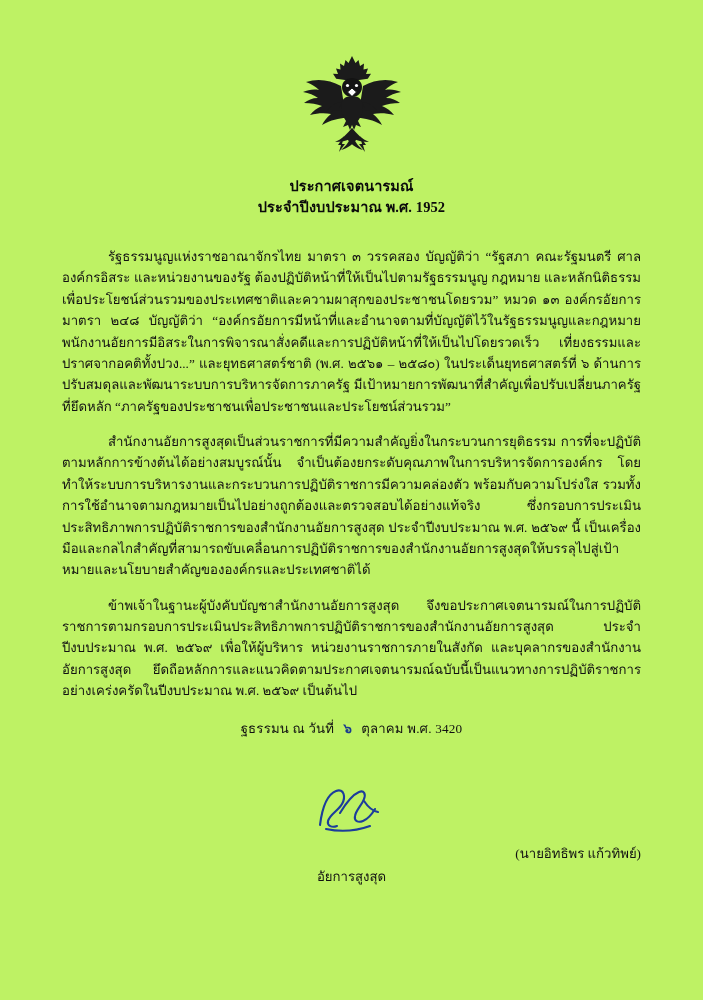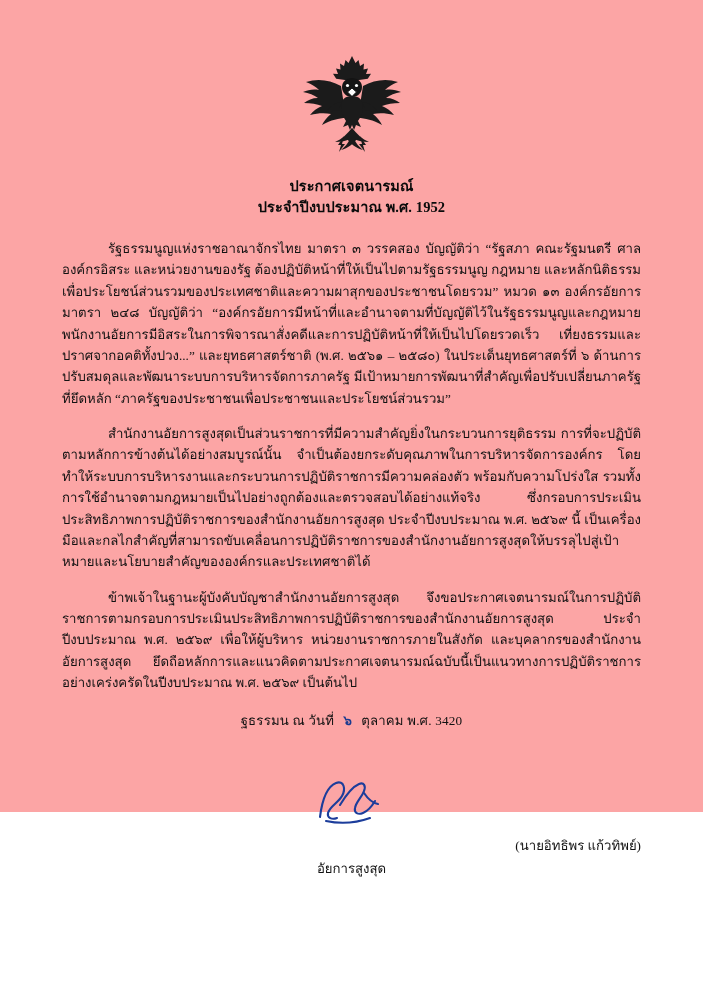--- a/index.html
+++ b/index.html
@@ -8,23 +8,23 @@
     width: 703px;
     height: 1000px;
     background: #ffffff;
     font-family: "Liberation Serif", "DejaVu Serif", serif;
     color: #111111;
     overflow: hidden;
   }
   .page {
     position: relative;
     width: 703px;
-    height: 812px;
+    height: 1000px;
     padding: 52px 62px 0 62px;
-    background: #fca5a5;
+    background: #bef264;
   }
   
   .emblem-wrap {
     display: flex;
     justify-content: center;
     align-items: flex-start;
     height: 118px;
   }
   .emblem {
     width: 120px;
@@ -39,21 +39,21 @@
   }
   .title-line {
     font-size: 14.5px;
     font-weight: 700;
     letter-spacing: 0.1px;
     color: #0b0b0b;
   }
   .title-line.wide { font-size: 14.5px; }
   
   .body-block {
-    margin-top: 20px;
+    margin-top: 28px;
     font-size: 13.2px;
     line-height: 1.62;
     text-align: justify;
     text-justify: inter-word;
     color: #121212;
   }
   .para { margin: 0 0 14px 0; }
   .para.indent { text-indent: 46px; }
   .para:last-child { margin-bottom: 0; }
   

